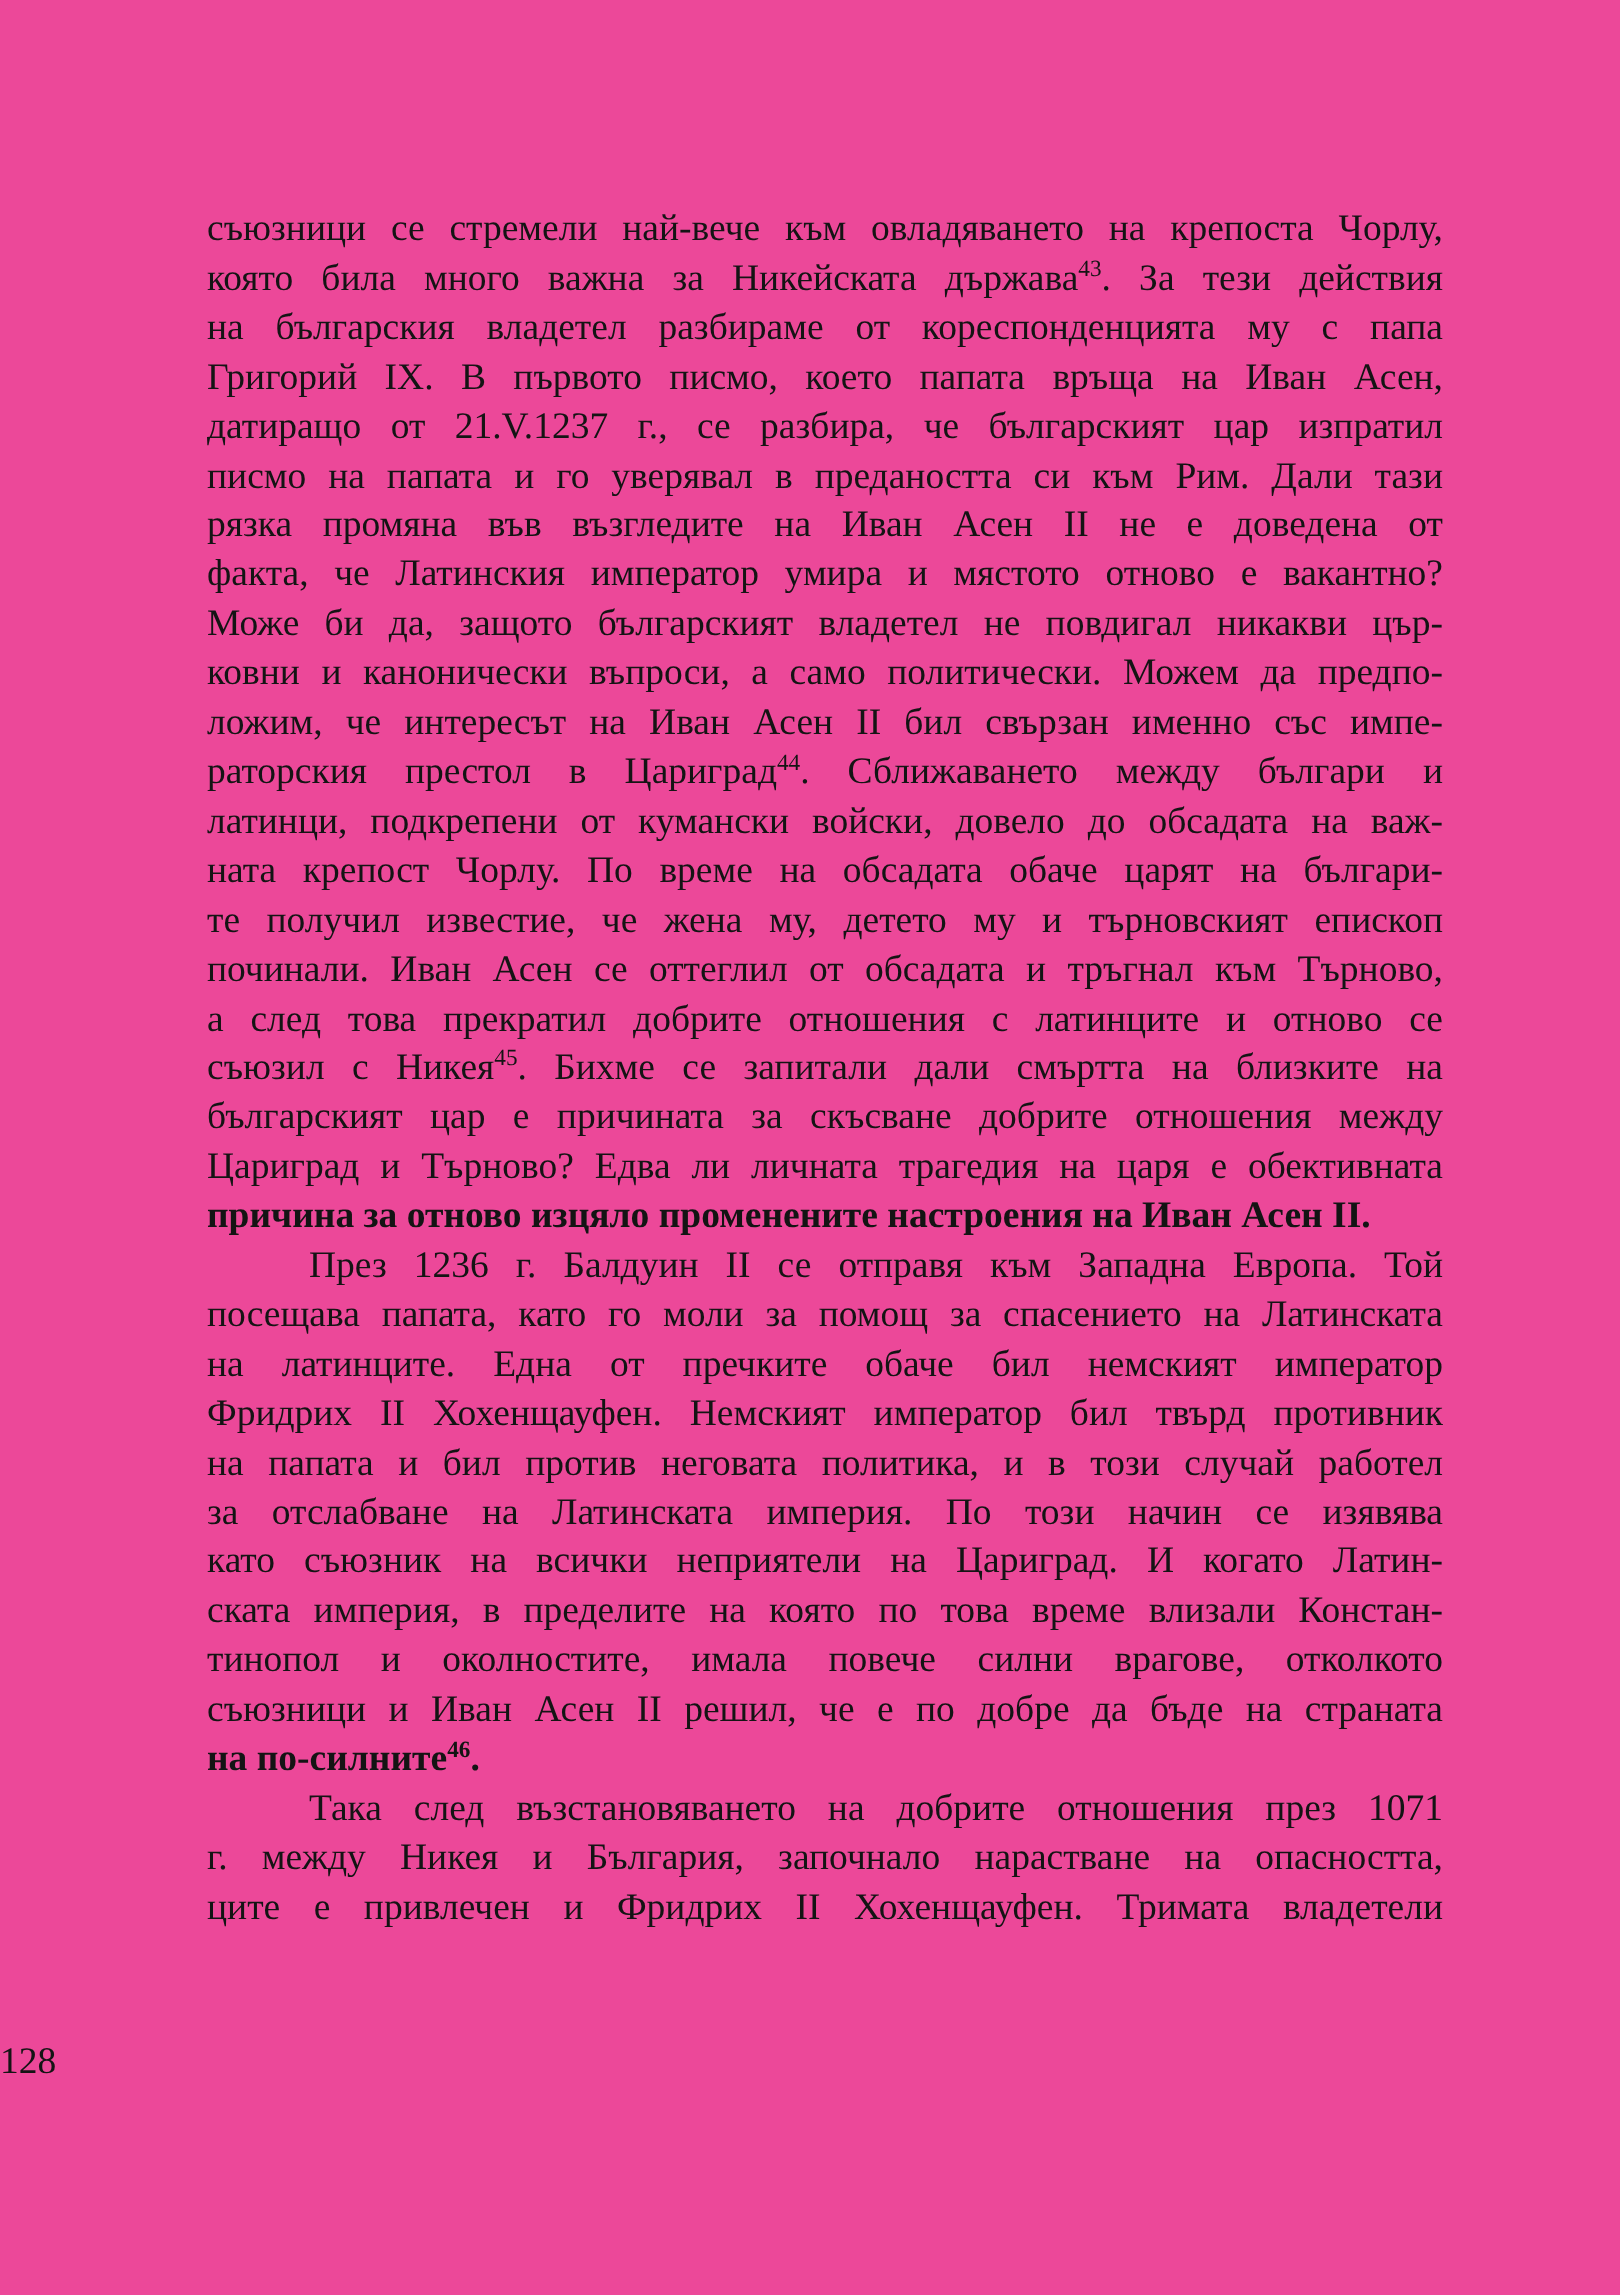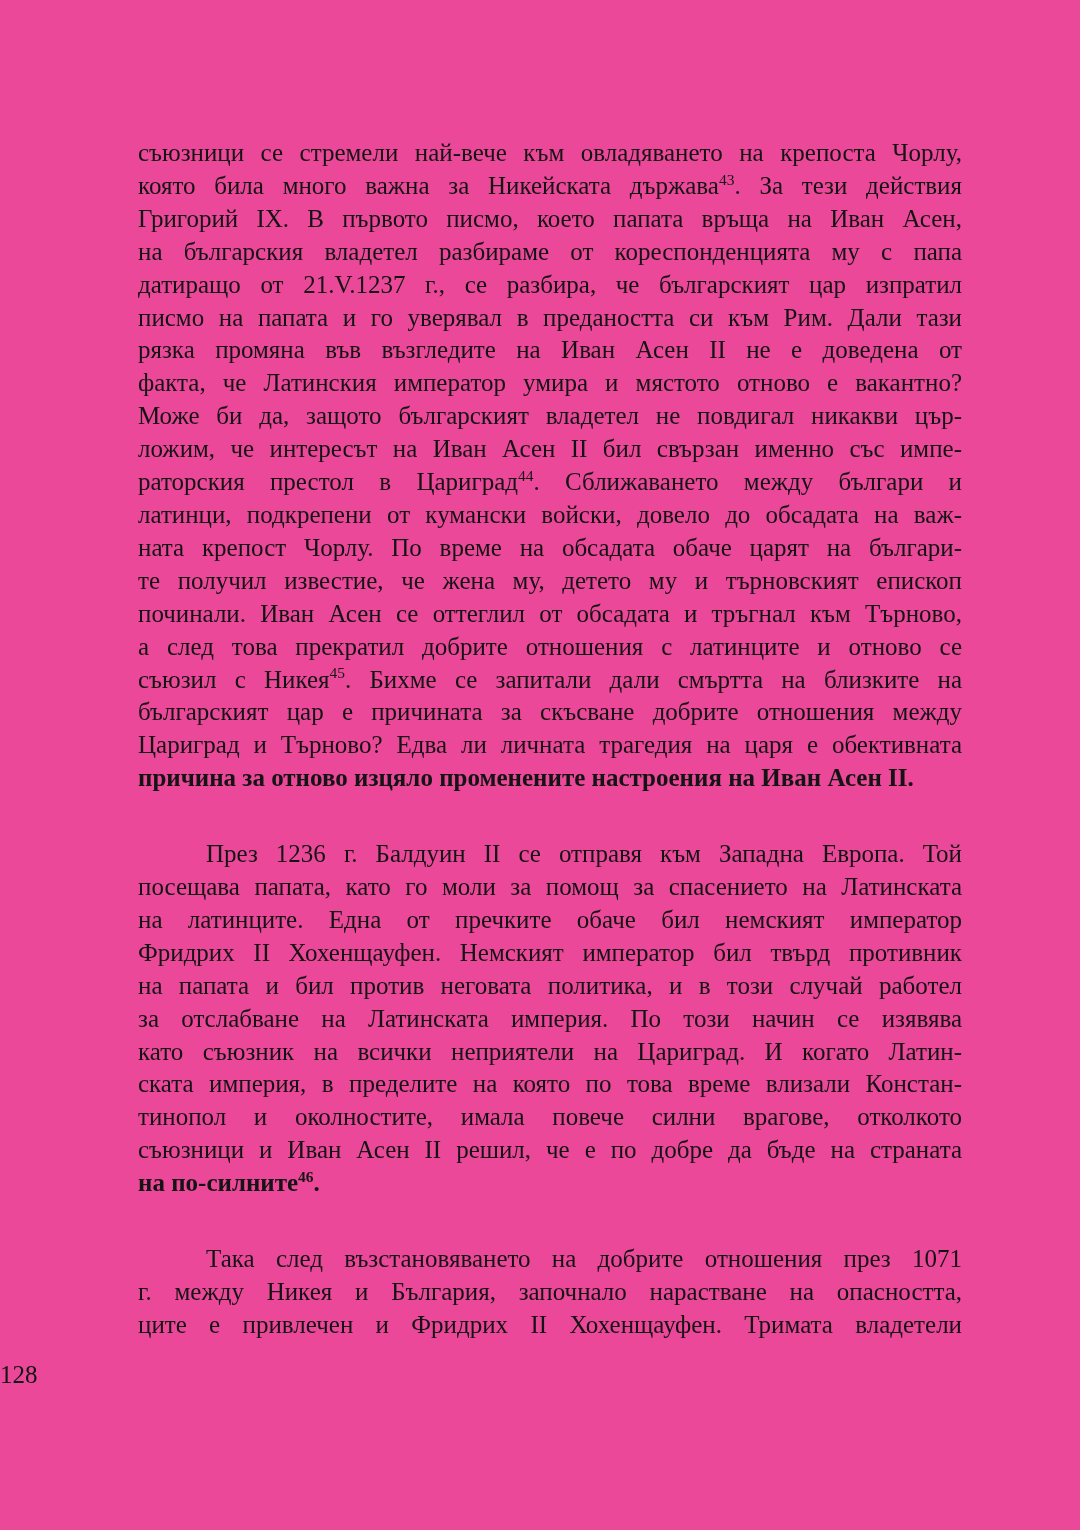--- a/index.html
+++ b/index.html
@@ -34,21 +34,20 @@
   .line {
     text-align: justify;
     text-align-last: justify;
   }
   .line.end {
     text-align-last: left;
     font-weight: bold;
   }
   .line.indent {
     text-indent: 68px;
-    margin-top: 43px;
   }
   sup.fn {
     font-size: 0.62em;
     vertical-align: super;
     line-height: 0;
     margin-top: 12px;
   }
   .page-number {
     position: absolute;
     left: 0;
@@ -60,27 +59,28 @@
   }
 </style>
 </head>
 <body>
 
 <div class="page">
   <div class="text-block">
       <div class="paragraph">
         <div class="line">съюзници се стремели най-вече към овладяването на крепоста Чорлу,</div>
         <div class="line">която била много важна за Никейската държава<sup class="fn">43</sup>. За тези действия</div>
+        <div class="line">на българския владетел разбираме от кореспонденцията му с папа</div>
         <div class="line">Григорий IX. В първото писмо, което папата връща на Иван Асен,</div>
-        <div class="line">на българския владетел разбираме от кореспонденцията му с папа</div>
         <div class="line">датиращо от 21.V.1237 г., се разбира, че българският цар изпратил</div>
         <div class="line">писмо на папата и го уверявал в предаността си към Рим. Дали тази</div>
         <div class="line">рязка промяна във възгледите на Иван Асен II не е доведена от</div>
         <div class="line">факта, че Латинския император умира и мястото отново е вакантно?</div>
         <div class="line">Може би да, защото българският владетел не повдигал никакви цър-</div>
+        <div class="line">ковни и канонически въпроси, а само политически. Можем да предпо-</div>
         <div class="line">ложим, че интересът на Иван Асен II бил свързан именно със импе-</div>
         <div class="line">раторския престол в Цариград<sup class="fn">44</sup>. Сближаването между българи и</div>
         <div class="line">латинци, подкрепени от кумански войски, довело до обсадата на важ-</div>
         <div class="line">ната крепост Чорлу. По време на обсадата обаче царят на българи-</div>
         <div class="line">те получил известие, че жена му, детето му и търновският епископ</div>
         <div class="line">починали. Иван Асен се оттеглил от обсадата и тръгнал към Търново,</div>
         <div class="line">а след това прекратил добрите отношения с латинците и отново се</div>
         <div class="line">съюзил с Никея<sup class="fn">45</sup>. Бихме се запитали дали смъртта на близките на</div>
         <div class="line">българският цар е причината за скъсване добрите отношения между</div>
         <div class="line">Цариград и Търново? Едва ли личната трагедия на царя е обективната</div>

